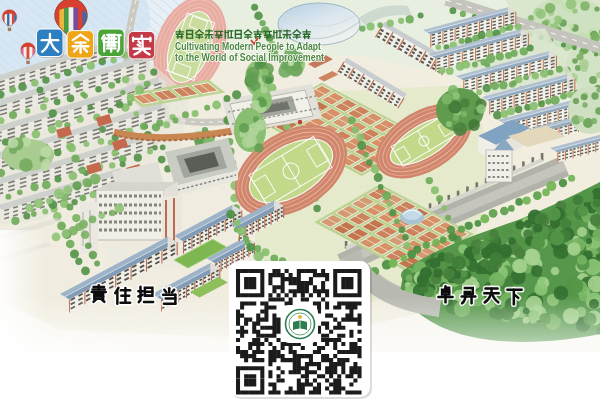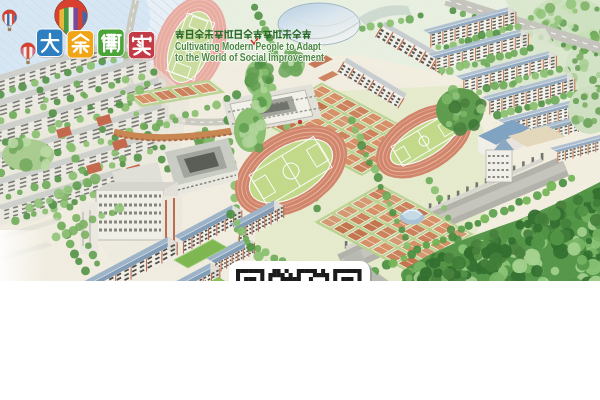--- a/index.html
+++ b/index.html
@@ -1,14 +1,14 @@
 <!DOCTYPE html>
 <html><head><meta charset="utf-8"><title>campus</title><style>
 html,body{margin:0;padding:0;background:#fff}
-#c{position:relative;width:600px;height:281px;overflow:hidden;font-family:"Liberation Sans",sans-serif}
+#c{position:relative;width:600px;height:400px;overflow:hidden;font-family:"Liberation Sans",sans-serif}
 </style></head><body>
 <div id="c">
 <svg width="600" height="400" viewBox="0 0 600 400">
 <defs>
 <linearGradient id="fadeBot" x1="0" y1="0" x2="0" y2="1">
  <stop offset="0" stop-color="#ffffff" stop-opacity="0"></stop>
  <stop offset="0.45" stop-color="#ffffff" stop-opacity="0.55"></stop>
  <stop offset="0.8" stop-color="#ffffff" stop-opacity="0.95"></stop>
  <stop offset="1" stop-color="#ffffff" stop-opacity="1"></stop>
 </linearGradient>

